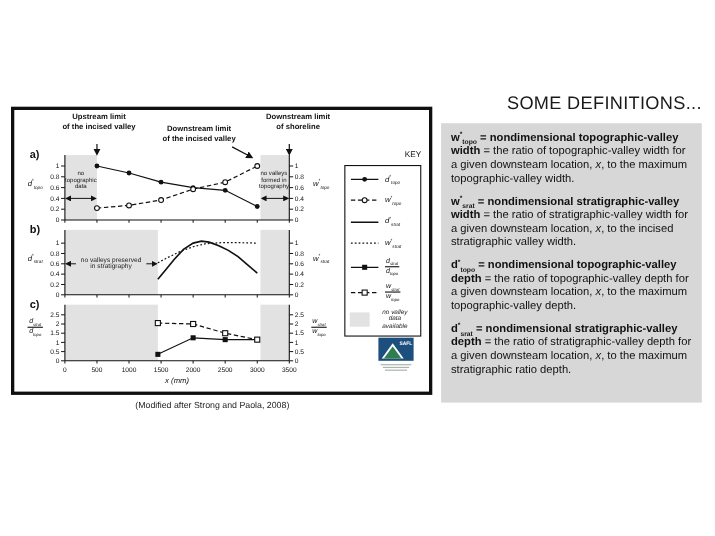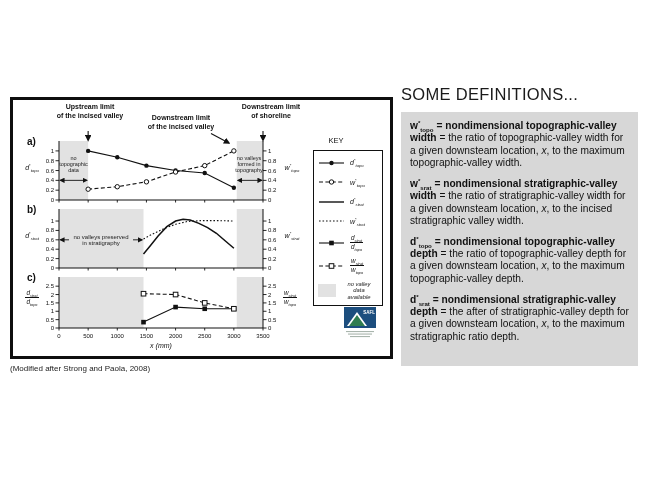--- a/index.html
+++ b/index.html
@@ -4,35 +4,35 @@
 <style>
   html,body{margin:0;padding:0}
   body{width:650px;height:487px;background:#ffffff;font-family:"Liberation Sans",sans-serif;position:relative;overflow:hidden}
   .slide{position:absolute;inset:0;background:#fff}
   .figure-box{position:absolute;left:10px;top:97px;width:377px;height:256px;border:3px solid #0f0f0f;background:#fff}
   #figsvg{position:absolute;left:0;top:0;font-family:inherit}
   .ann{position:absolute;width:110px;text-align:center;font-size:7px;font-weight:700;line-height:8.5px;color:#111}
   .panel-letter{position:absolute;font-size:10px;font-weight:700;color:#111}
   .axlab{position:absolute;width:34px;text-align:center;font-size:7px;color:#111}
   .regnote{position:absolute;text-align:center;font-size:5.5px;line-height:6.2px;color:#222}
-  .key-title{position:absolute;left:288px;top:36px;width:70px;text-align:center;font-size:7.5px;color:#111}
+  .key-title{position:absolute;left:300px;top:36px;width:70px;text-align:right;font-size:7.5px;color:#111}
   .key-box{position:absolute;left:300px;top:50px;width:70px;height:156px;border:1.5px solid #111;background:#fff;box-sizing:border-box;padding:6px 3px 5px 4px;display:flex;flex-direction:column;justify-content:space-between}
   .krow{display:flex;align-items:center;gap:3px;min-height:11px}
   .klabel{font-size:7px;color:#111;margin-left:2px}
   .klabel i,.axlab i{font-style:italic}
   sup{font-size:60%;vertical-align:super;line-height:0}
   sub{font-size:60%;vertical-align:sub;line-height:0}
   .fr{display:inline-flex;flex-direction:column;align-items:center;line-height:1.05;font-size:6.4px;vertical-align:middle}
   .fn{border-bottom:0.8px solid #111;padding:0 1px 0.5px}
   .fd{padding-top:0.5px}
   .kswatch{width:18px;height:13px;flex:none}
   .kswlabel{font-style:italic;font-size:5.8px;line-height:6.4px;text-align:center;flex:1;color:#222}
   .logo{position:absolute;left:328px;top:206px}
-  .citation{position:absolute;left:10px;top:364px;width:380px;text-align:left;padding-right:14px;box-sizing:border-box;font-size:8px;color:#222}
-  .def-title{position:absolute;left:401px;top:85px;width:237px;text-align:left;font-size:16.5px;letter-spacing:.3px;color:#1a1a1a}
+  .citation{position:absolute;left:10px;top:364px;width:380px;text-align:center;padding-right:14px;box-sizing:border-box;font-size:8px;color:#222}
+  .def-title{position:absolute;left:401px;top:85px;width:237px;text-align:right;font-size:16.5px;letter-spacing:.3px;color:#1a1a1a}
   .def-box{position:absolute;left:401px;top:112px;width:237px;height:254px;background:#d7d7d7;box-sizing:border-box;padding:8px 9px 6px}
   .def{font-size:10.2px;line-height:1.21;margin:0 0 8.5px;color:#111}
   .def b{font-weight:700}
   .def .sym{font-weight:700}
   .def i{font-style:italic}
 </style>
 </head>
 <body>
 
 <div class="slide">
@@ -304,17 +304,17 @@
       <span>= the ratio of stratigraphic-valley width for a given downsteam location, </span><i>x</i><span>, to the incised stratigraphic valley width.</span>
     </p>
     <p class="def">
       <b><span class="sym"><span>d</span><sup>*</sup><sub>topo</sub></span>
       <span>=  nondimensional topographic-valley depth</span></b>
       <span>= the ratio of topographic-valley depth for a given downsteam location, </span><i>x</i><span>, to the maximum topographic-valley depth.</span>
     </p>
     <p class="def">
       <b><span class="sym"><span>d</span><sup>*</sup><sub>srat</sub></span>
       <span>=  nondimensional stratigraphic-valley depth</span></b>
-      <span>= the after of stratigraphic-valley depth for a given downsteam location, </span><i>x</i><span>, to the maximum stratigraphic ratio depth.</span>
+      <span>= the ratio of stratigraphic-valley depth for a given downsteam location, </span><i>x</i><span>, to the maximum stratigraphic ratio depth.</span>
     </p>
   </div>
 
 </div>
 
 </body></html>

